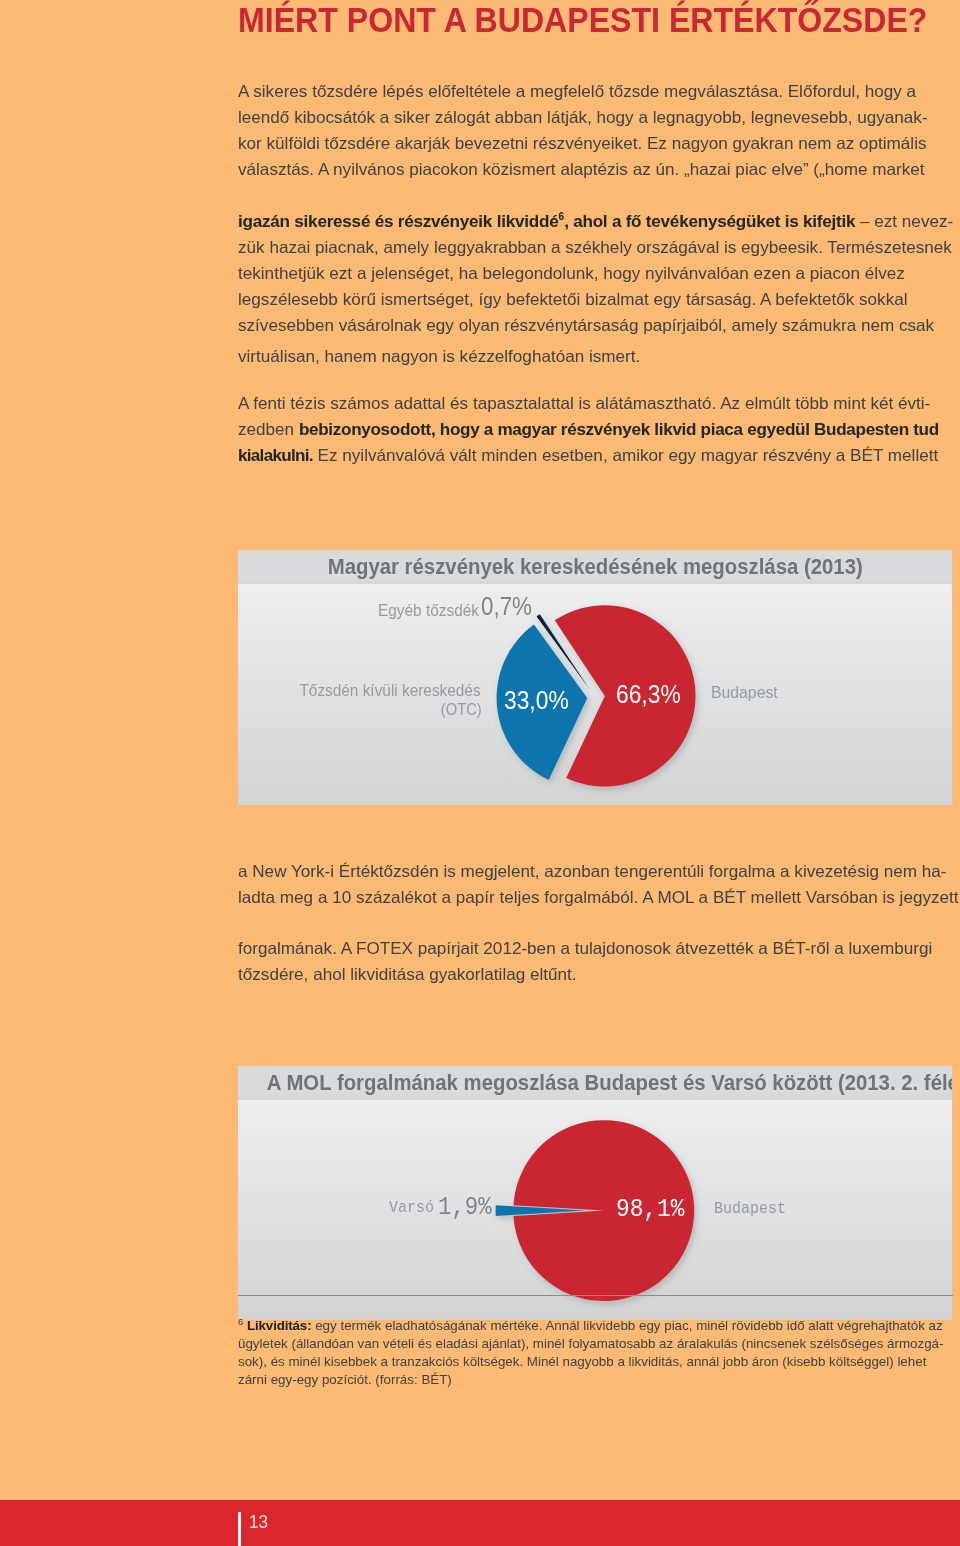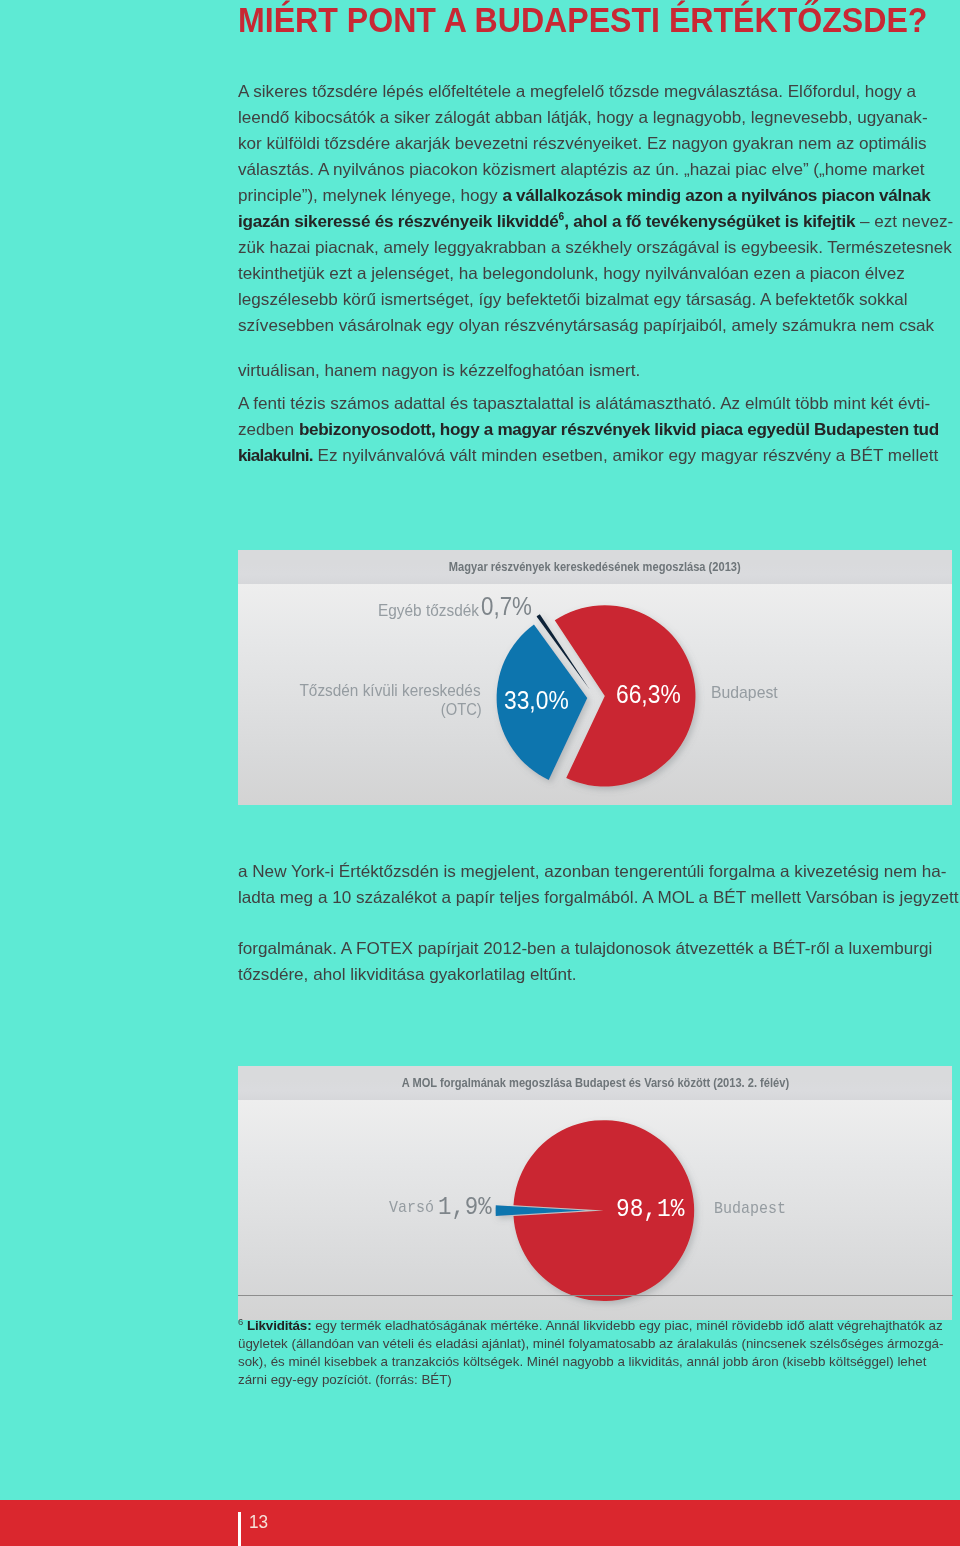--- a/index.html
+++ b/index.html
@@ -3,42 +3,42 @@
 <meta charset="utf-8">
 <title>Miert pont a Budapesti Ertektozsde</title>
 <style>
   html, body { margin:0; padding:0; }
   body {
     width:960px; height:1546px; background:#ffffff;
     font-family:"Liberation Sans", sans-serif;
     -webkit-font-smoothing:antialiased;
     overflow:hidden; position:relative;
   }
-  .page { position:absolute; left:0; top:0; width:960px; height:1546px; background:#5eead4; }
+  .page { position:absolute; left:0; top:0; width:960px; height:1546px; background:#fdba74; }
 
   .title {
     position:absolute; left:238px; top:-0.2px;
     color:#c82834; font-size:35.2px; font-weight:bold;
     white-space:nowrap; line-height:40px;
     transform:scaleX(0.9121); transform-origin:left top;
   }
 
   
   .tb { position:absolute; left:238px; white-space:nowrap;
         color:#414141; font-size:17.12px; line-height:25.95px; }
   .tb b { font-weight:bold; color:#252525; letter-spacing:-0.32px; }
   .tb.bls-loose b { letter-spacing:-0.24px; }
   .tb.bls-tight b { letter-spacing:-0.72px; }
   .tb sup { font-size:10.2px; vertical-align:super; line-height:0; letter-spacing:0; }
 
   
   .chart { position:absolute; left:238px; width:714px; }
   .chart-head { overflow:hidden;
     height:33.5px; line-height:34.4px; text-align:center;
-    font-size:12px; font-weight:bold; color:#6e7579; white-space:nowrap;
+    font-size:22px; font-weight:bold; color:#6e7579; white-space:nowrap;
     background:linear-gradient(180deg,#d9dadc 0%, #d9dadc 40%, #dadbde 72%, #d6d7da 100%);
   }
   .chart-head span { display:inline-block; transform:scaleX(0.925); transform-origin:center; }
   .chart-body { position:relative; overflow:hidden;
     background:linear-gradient(180deg,#eeeeee 0%, #e6e7e8 26%, #dfe0e1 53%, #d8d9da 78%, #d3d3d3 100%); }
 
   .footnote-rule { position:absolute; left:238px; width:715px; height:1px; background:#8d8d8d; }
   .fn { position:absolute; left:238px; white-space:nowrap;
         color:#414141; font-size:13.36px; line-height:18.1px; }
   .fn b { font-weight:bold; color:#222; letter-spacing:-0.15px; }
@@ -63,27 +63,26 @@
 <body>
 
 <div class="page">
 
   <div class="title">MIÉRT PONT A BUDAPESTI ÉRTÉKTŐZSDE?</div>
 
   <div class="tb" style="top:79.03px">A sikeres tőzsdére lépés előfeltétele a megfelelő tőzsde megválasztása. Előfordul, hogy a</div>
   <div class="tb" style="top:104.97px">leendő kibocsátók a siker zálogát abban látják, hogy a legnagyobb, legnevesebb, ugyanak-</div>
   <div class="tb" style="top:130.93px">kor külföldi tőzsdére akarják bevezetni részvényeiket. Ez nagyon gyakran nem az optimális</div>
   <div class="tb" style="top:156.88px">választás. A nyilvános piacokon közismert alaptézis az ún. „hazai piac elve” („home market</div>
-  <div class="tb" style="top:182.83px"><span>principle”), melynek lényege, hogy </span><b>a vállalkozások mindig azon a nyilvános piacon válnak</b></div>
   <div class="tb bls-loose" style="top:208.78px"><b>igazán sikeressé és részvényeik likviddé</b><b><sup>6</sup></b><b>, ahol a fő tevékenységüket is kifejtik</b><span> – ezt nevez-</span></div>
   <div class="tb" style="top:234.72px">zük hazai piacnak, amely leggyakrabban a székhely országával is egybeesik. Természetesnek</div>
   <div class="tb" style="top:260.67px">tekinthetjük ezt a jelenséget, ha belegondolunk, hogy nyilvánvalóan ezen a piacon élvez</div>
   <div class="tb" style="top:286.62px">legszélesebb körű ismertséget, így befektetői bizalmat egy társaság. A befektetők sokkal</div>
   <div class="tb" style="top:312.57px">szívesebben vásárolnak egy olyan részvénytársaság papírjaiból, amely számukra nem csak</div>
-  <div class="tb" style="top:358px">virtuálisan, hanem nagyon is kézzelfoghatóan ismert.</div>
+  <div class="tb" style="top:344px">virtuálisan, hanem nagyon is kézzelfoghatóan ismert.</div>
 
   <div class="tb" style="top:391.32px">A fenti tézis számos adattal és tapasztalattal is alátámasztható. Az elmúlt több mint két évti-</div>
   <div class="tb" style="top:417.27px"><span>zedben </span><b>bebizonyosodott, hogy a magyar részvények likvid piaca egyedül Budapesten tud</b></div>
   <div class="tb bls-tight" style="top:443.22px"><b>kialakulni.</b><span> Ez nyilvánvalóvá vált minden esetben, amikor egy magyar részvény a BÉT mellett</span></div>
 
   <div class="chart" id="chart1" style="top:550px;">
     <div class="chart-head"><span>Magyar részvények kereskedésének megoszlása (2013)</span></div>
     <div class="chart-body" id="chart1body" style="height:221.3px;padding-left:44px;">
       <svg class="pie" width="714" height="221.3" viewBox="0 0 714 221.3">
         <defs>

